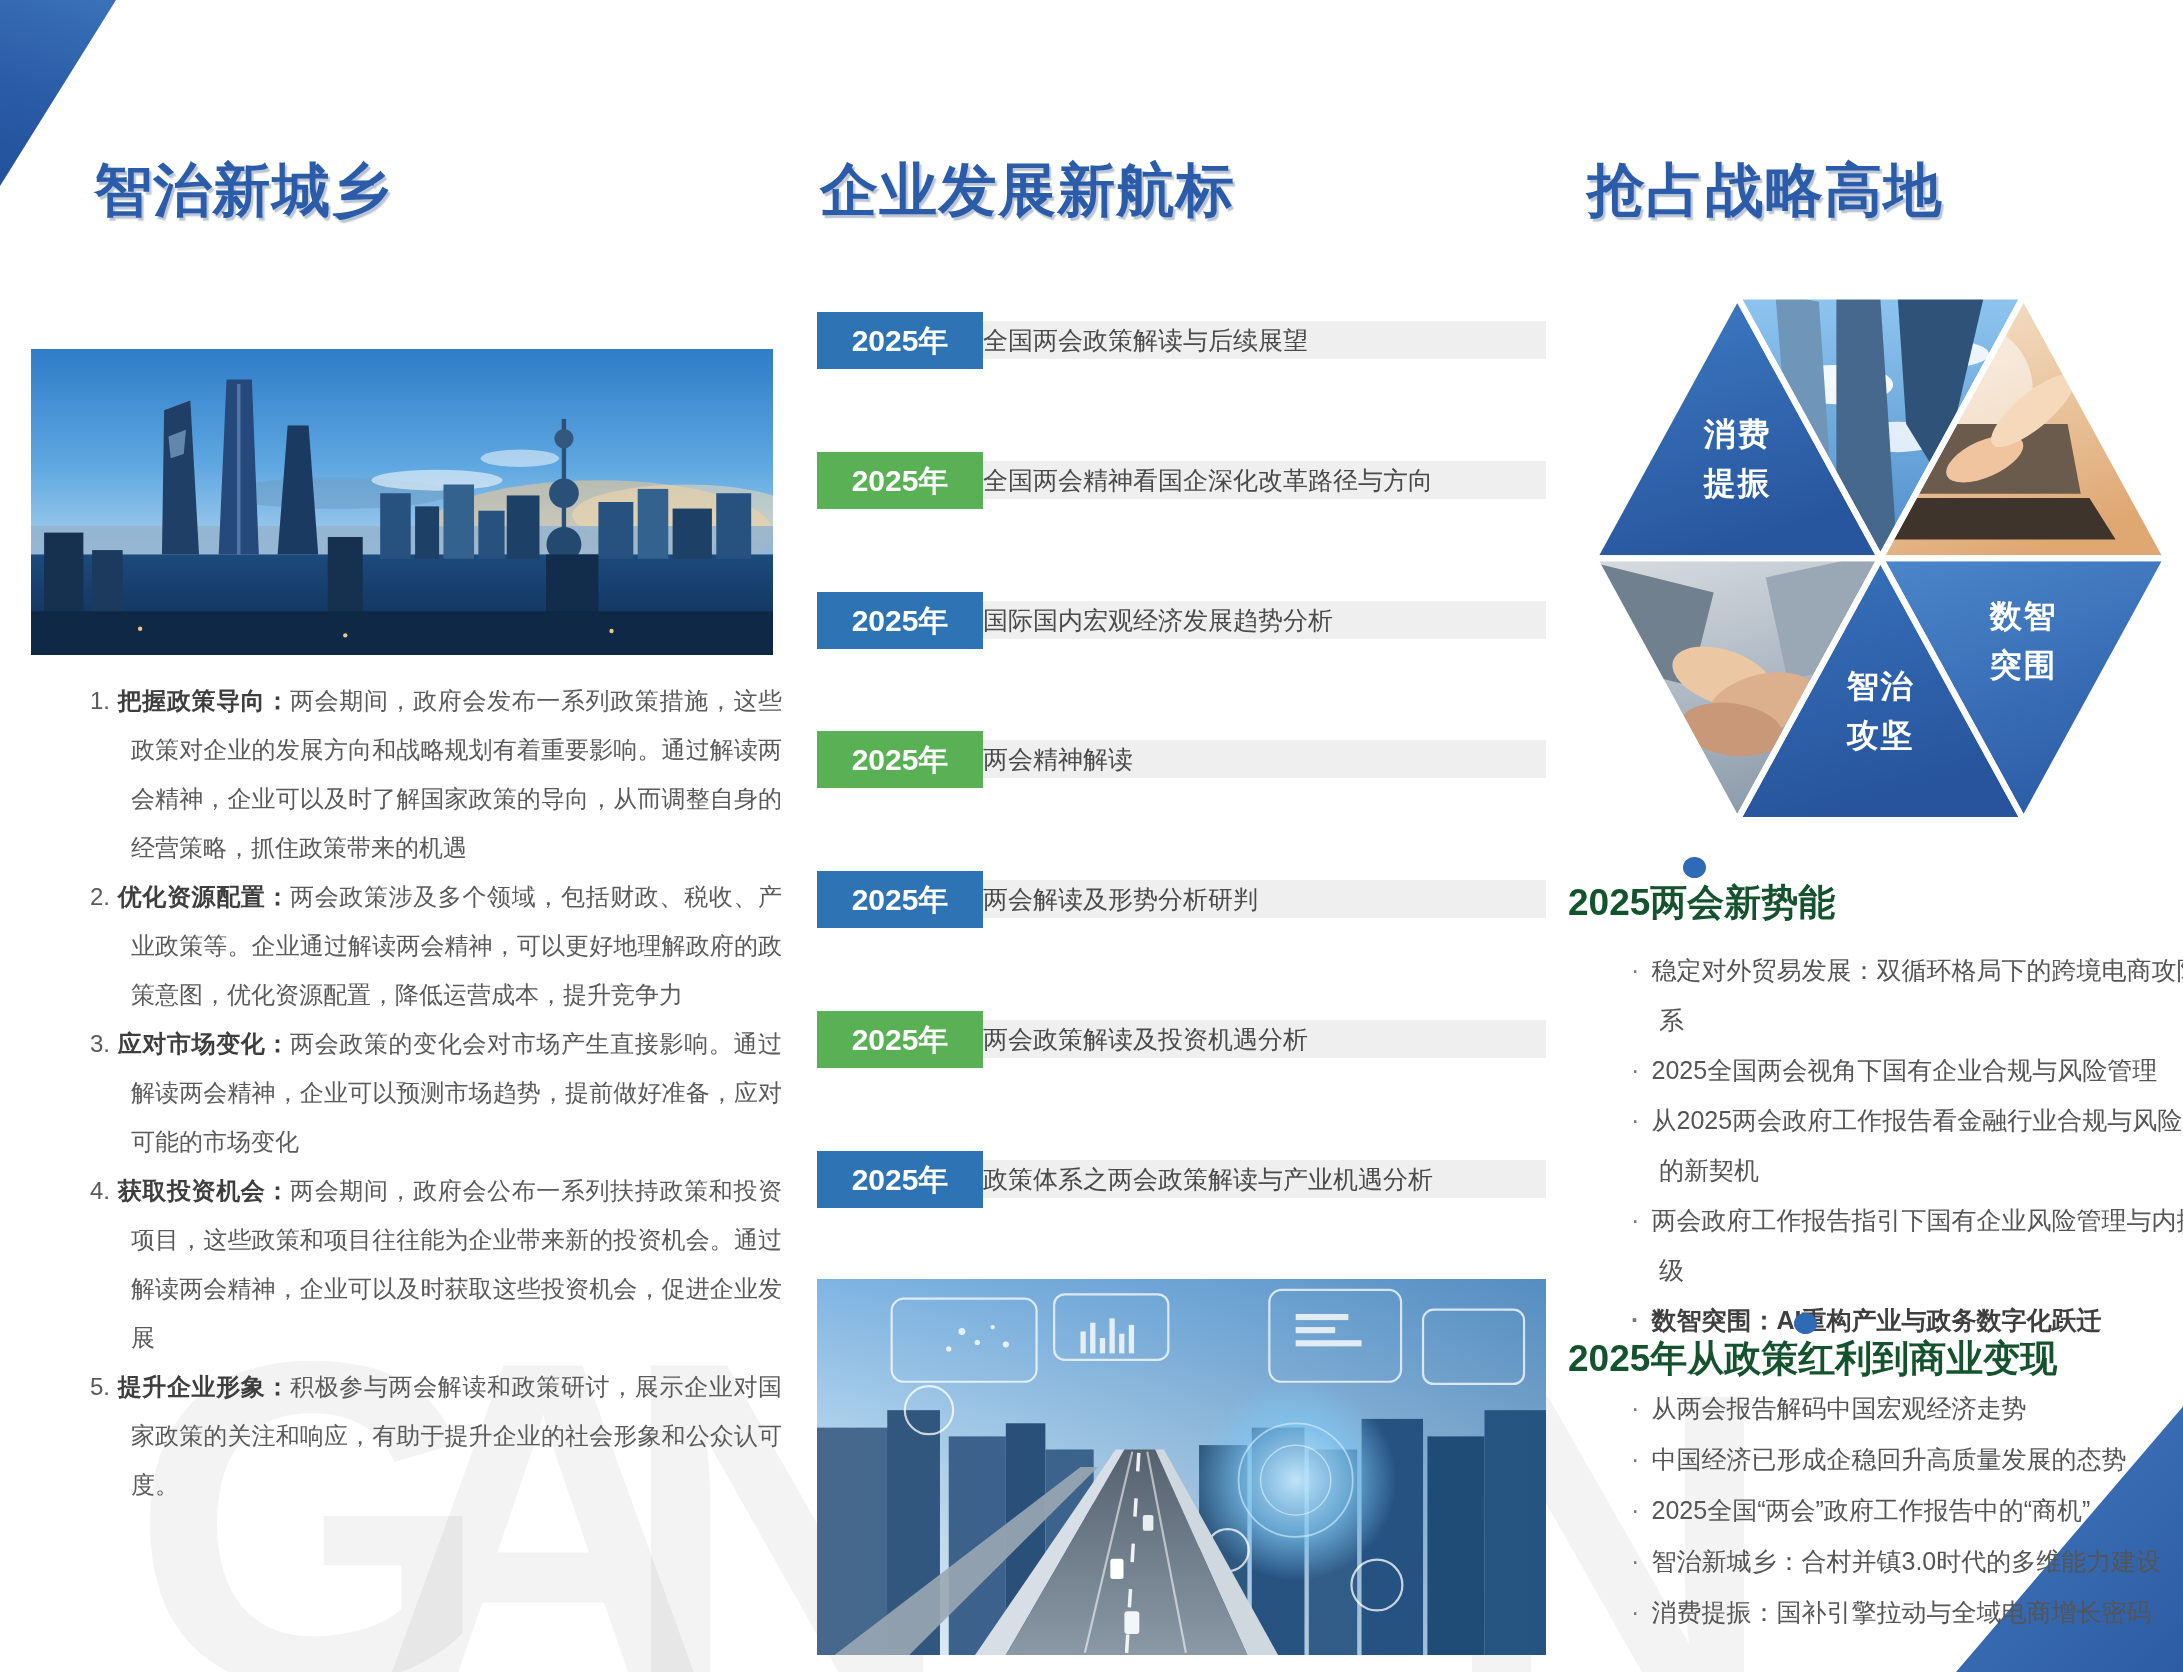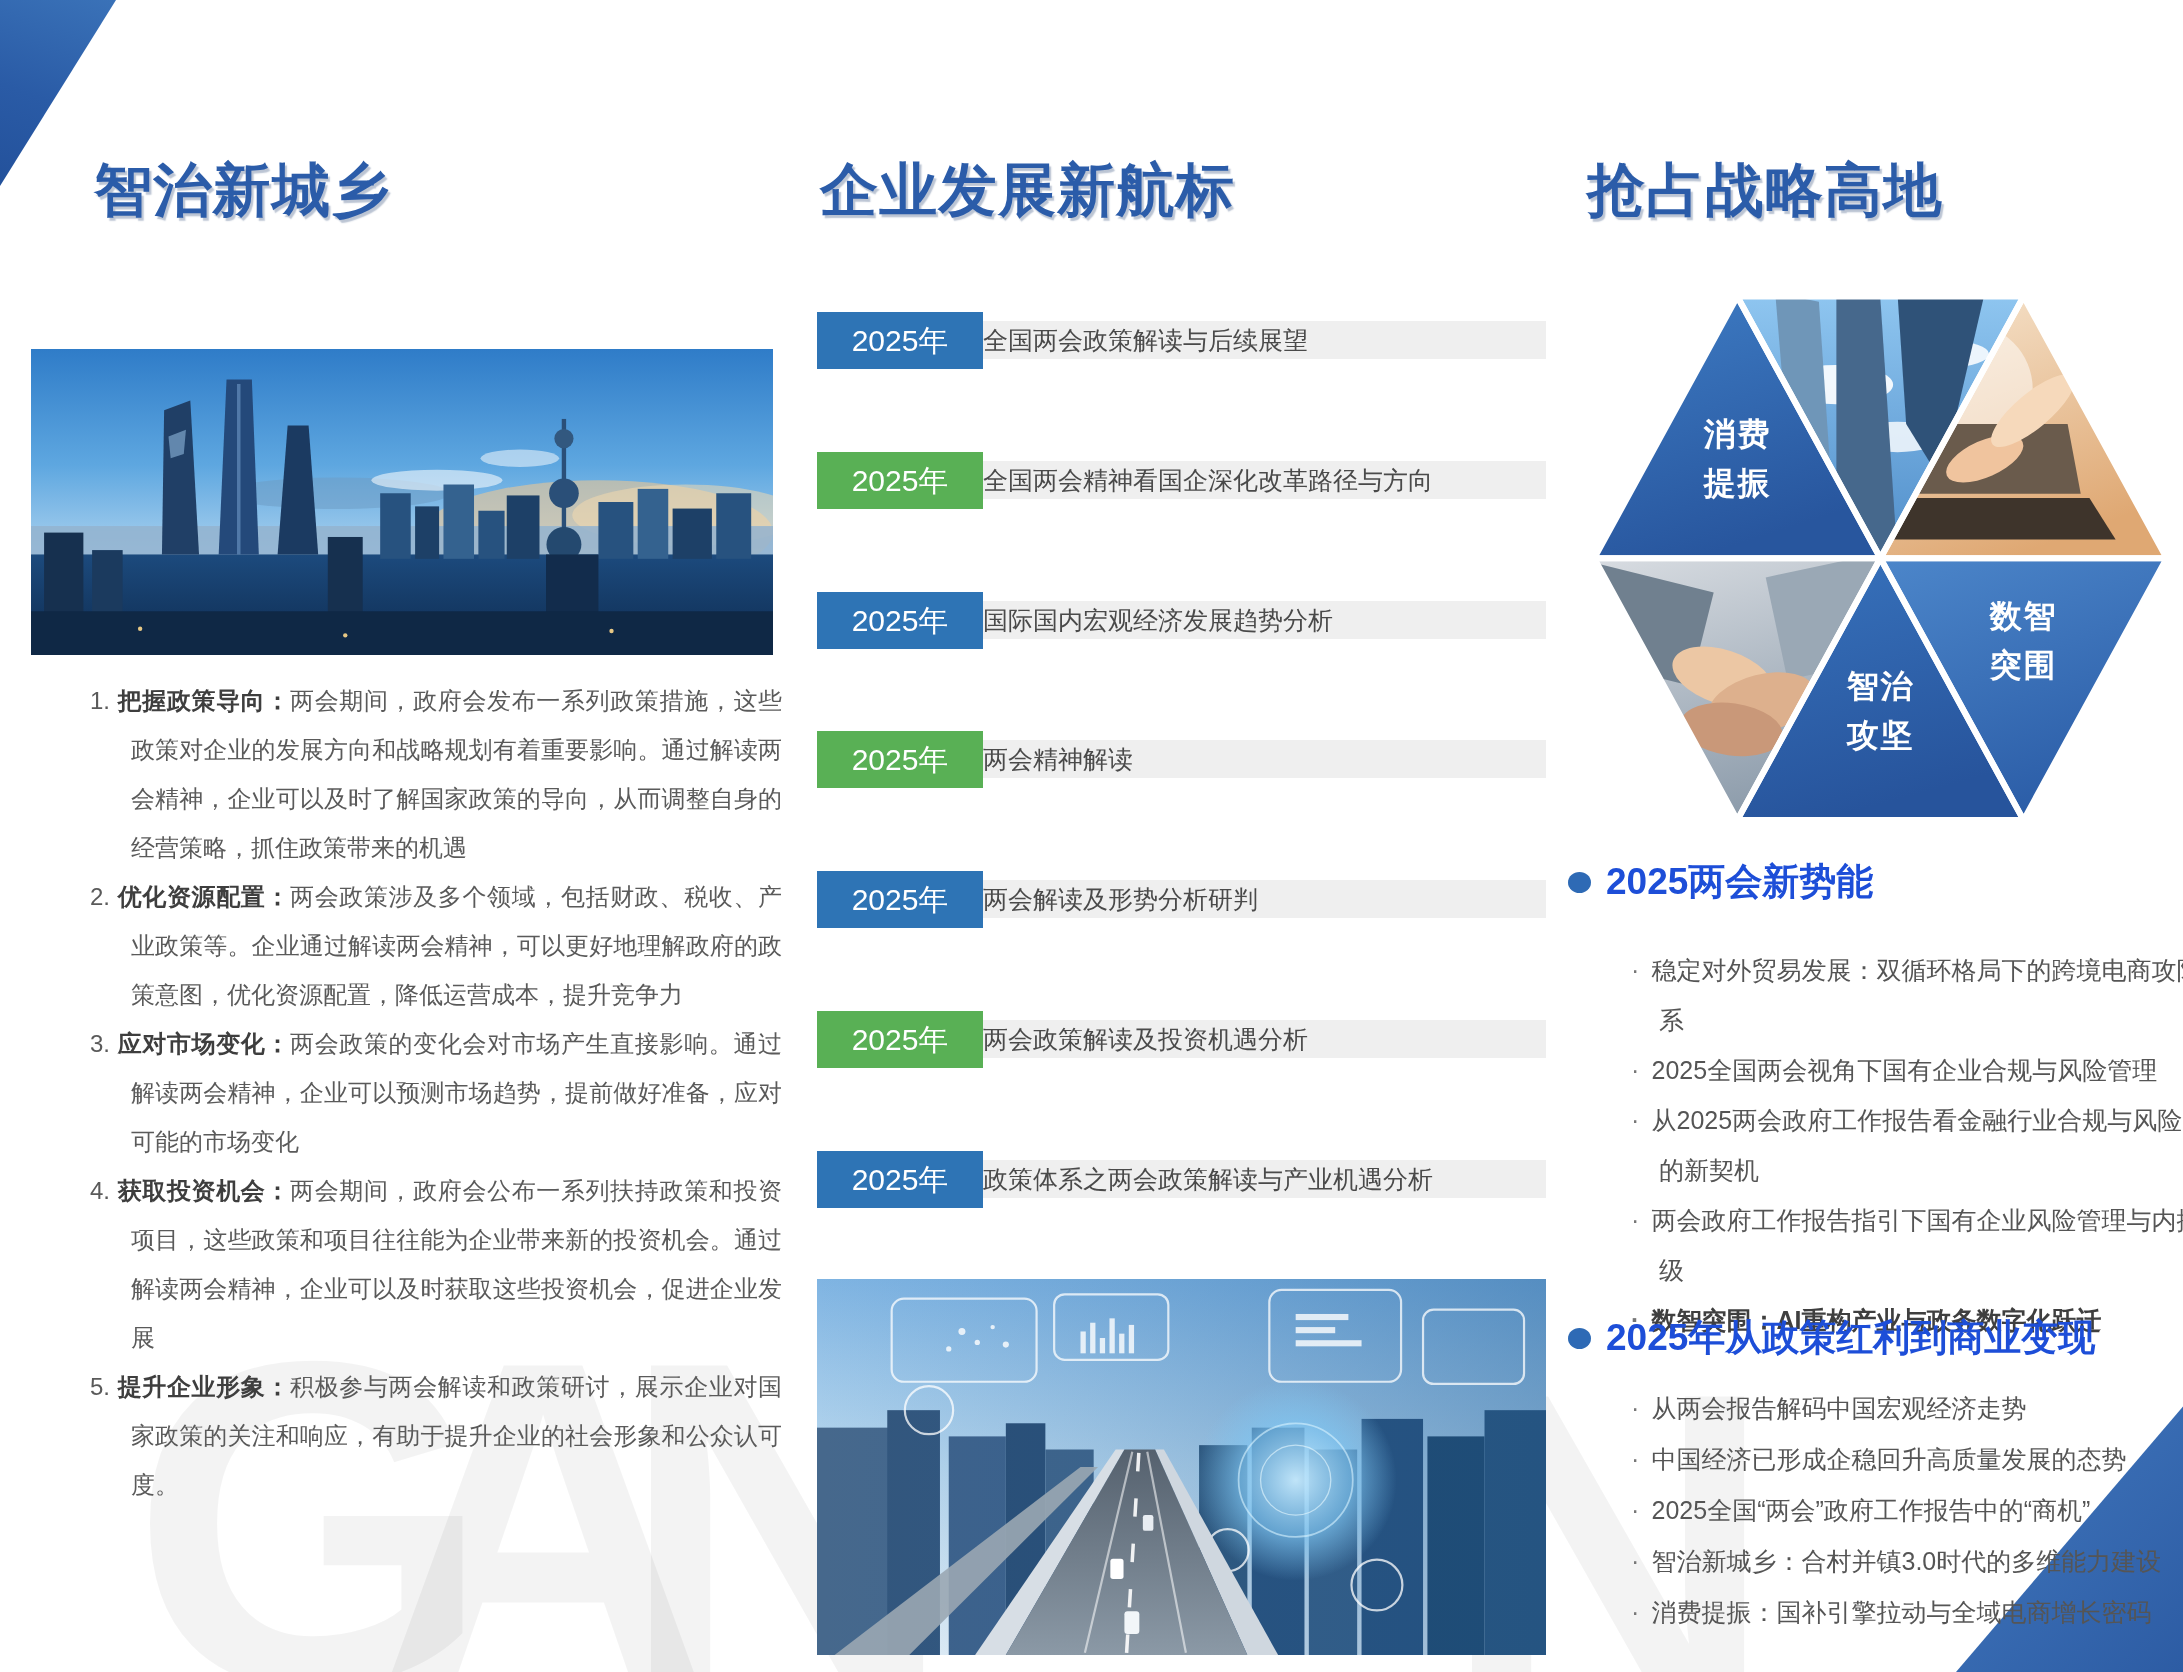--- a/index.html
+++ b/index.html
@@ -41,21 +41,21 @@
     position:absolute;left:90px;top:676px;width:692px;z-index:2;
     font-size:24px;line-height:49px;color:#5a5a5a;text-align:justify;
   }
   .numlist .li{padding-left:41px;text-indent:-41px;}
   .numlist .num{margin-right:7px;color:#5a5a5a;}
   .numlist .lead{color:#3e3e3e;font-weight:bold;}
   
   .mrow{position:absolute;left:817px;width:729px;height:57px;z-index:2;}
   .badge{
     position:absolute;left:0;top:0;width:166px;height:57px;
-    color:#fff;font-size:30px;font-weight:normal;
+    color:#fff;font-size:30px;font-weight:bold;
     text-align:center;line-height:57px;
   }
   .badge--blue{background:#2e74b5;}
   .badge--green{background:#59b055;}
   .mrow .bar{
     position:absolute;left:166px;top:9.2px;width:563px;height:38px;
     background:#efefef;display:flex;align-items:center;
   }
   .mrow .bar-label{
     font-size:25px;color:#4a4a4a;white-space:nowrap;
@@ -63,21 +63,21 @@
   
   .hexwrap{position:absolute;left:1592px;top:293px;width:576px;height:529px;z-index:2;}
   .hex-label{
     position:absolute;width:105px;z-index:3;text-align:center;
     color:#ffffff;font-weight:bold;font-size:32px;line-height:49px;
     letter-spacing:1.7px;
   }
   
   .sec{
     position:absolute;display:flex;align-items:center;z-index:2;
-    color:#1d4ed8;font-weight:bold;font-size:37px;white-space:nowrap;
+    color:#14532d;font-weight:bold;font-size:37px;white-space:nowrap;flex-direction:column;
   }
   .sec .dot{
     width:23px;height:21px;border-radius:50%;
     background:#2e6ab5;margin-right:15px;flex:0 0 auto;
   }
   .blist{position:absolute;left:1631px;width:611px;z-index:2;font-size:25px;color:#555;}
   .blist--one{top:945px;line-height:50px;}
   .blist--two{top:1383px;line-height:51px;}
   .bitem{padding-left:28px;text-indent:-28px;}
   .bdot{margin-right:12.2px;color:#777;}

